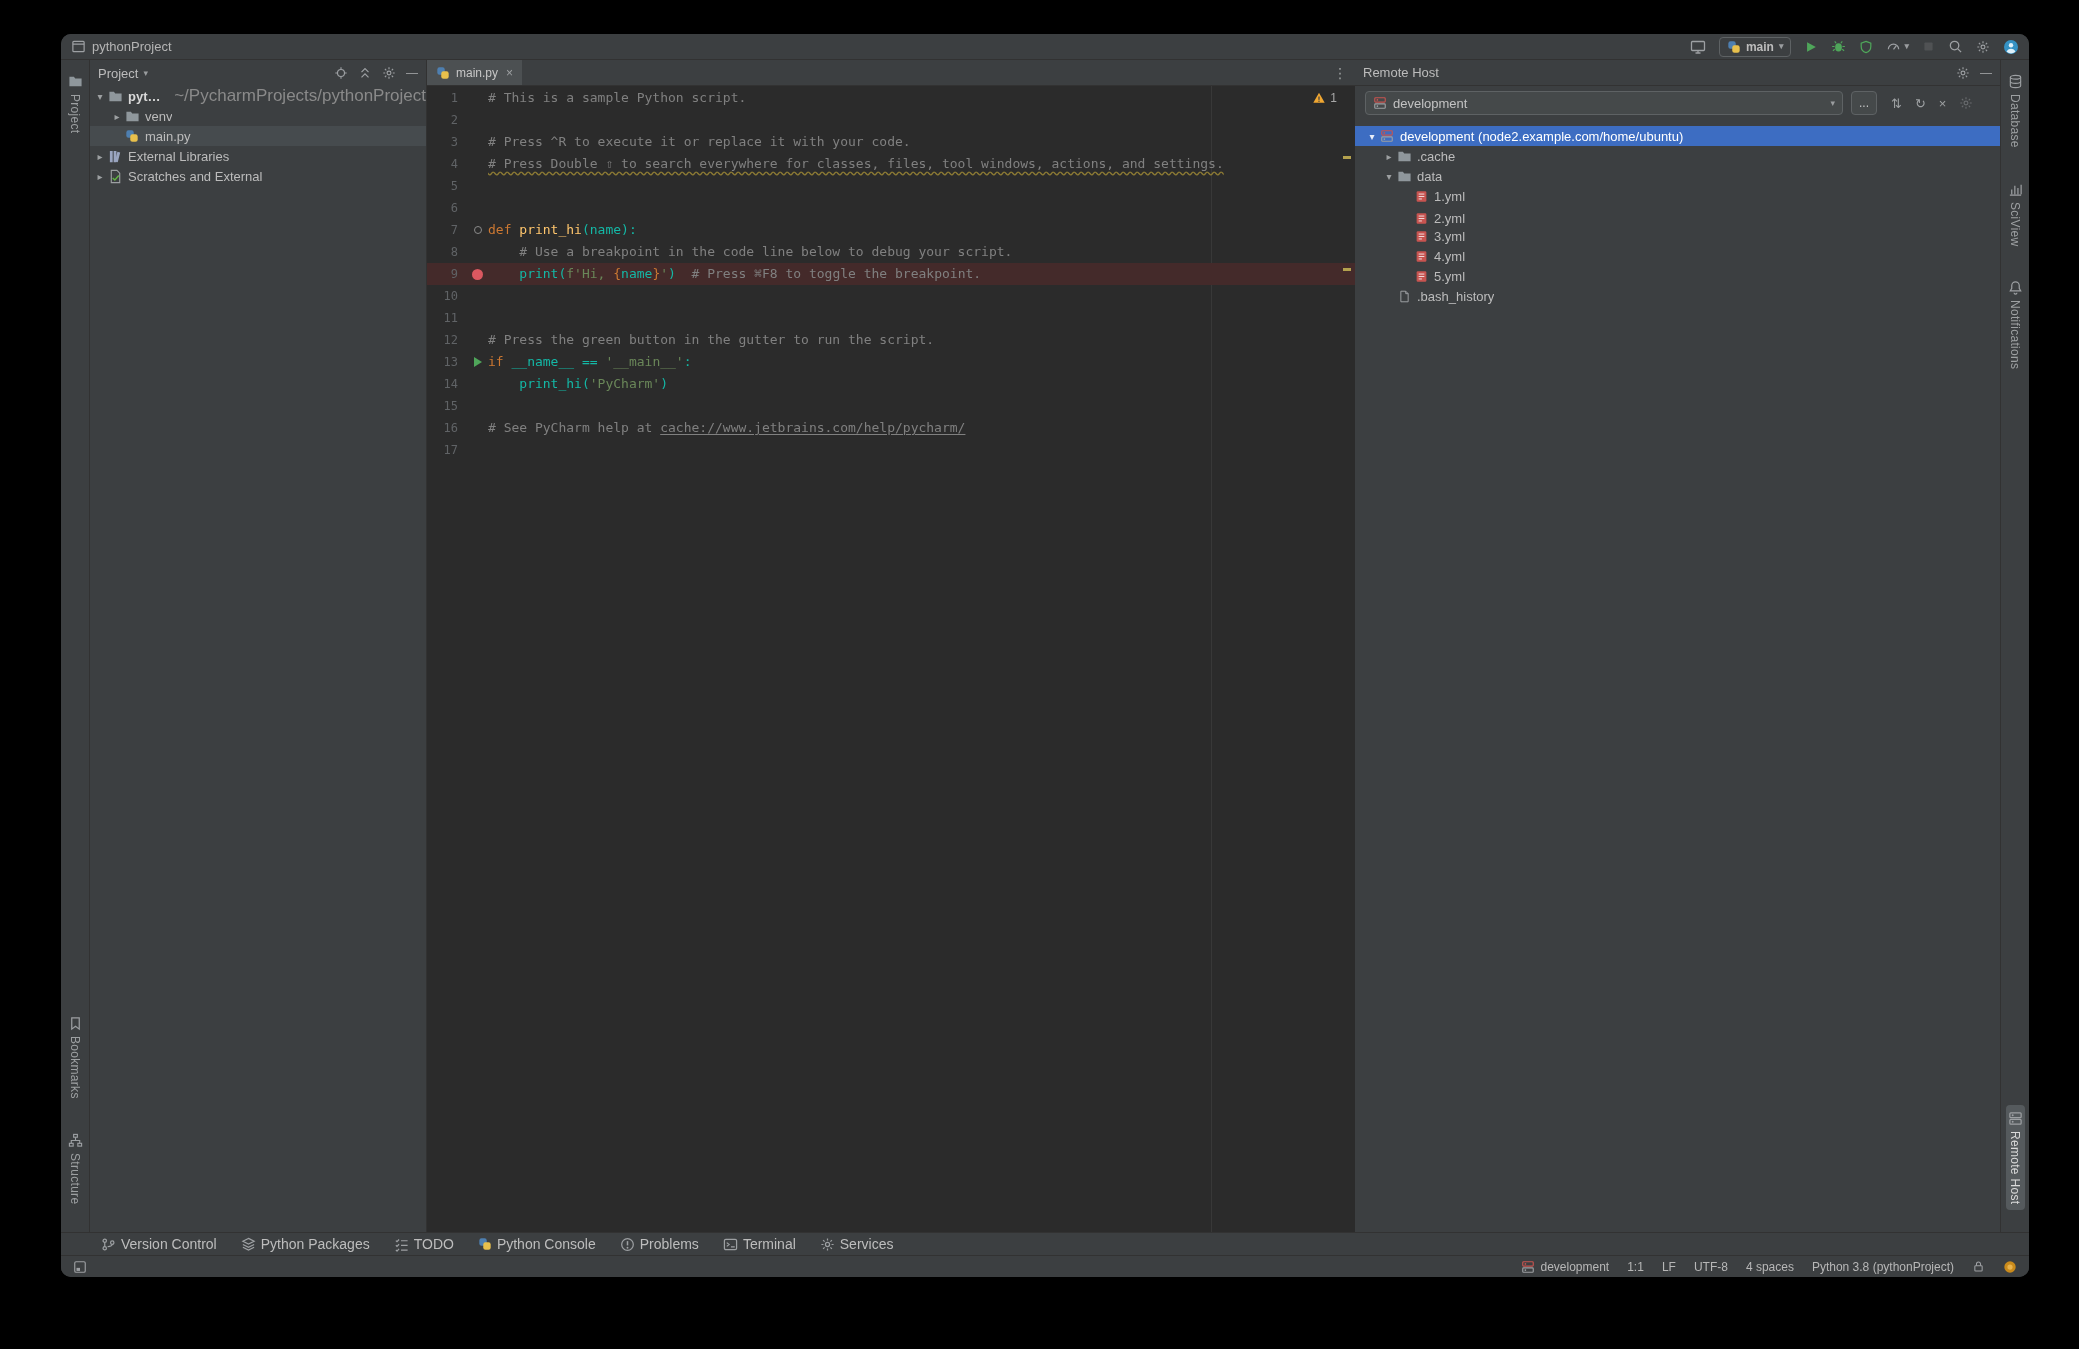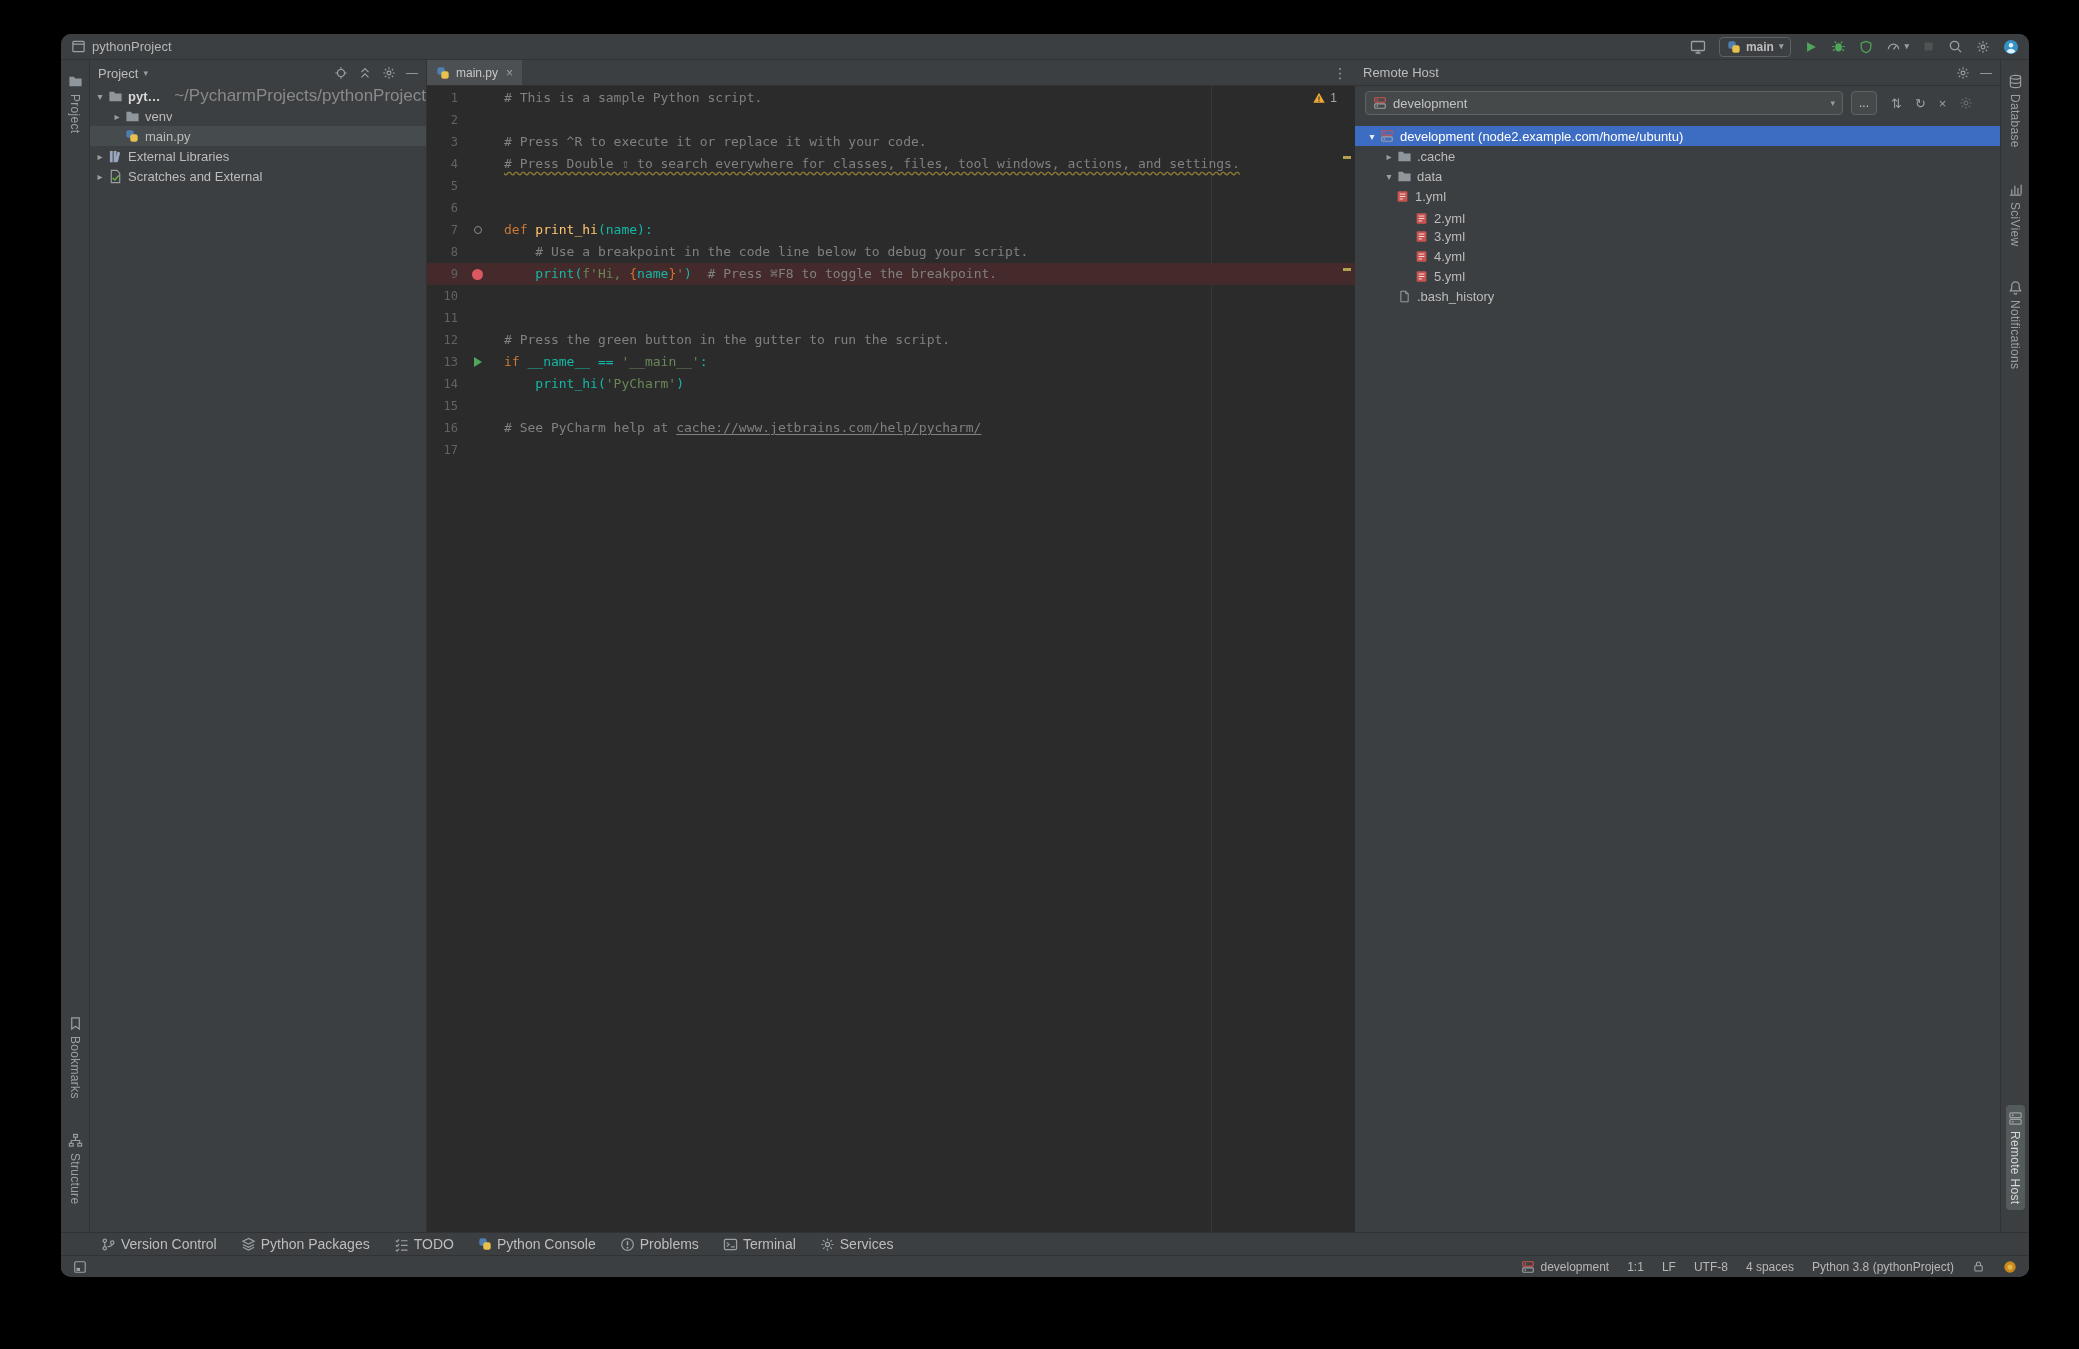--- a/index.html
+++ b/index.html
@@ -59,21 +59,21 @@
   .kebab{position:absolute;right:8px;top:0;height:100%;display:flex;align-items:center;color:#9da0a2;font-size:14px;}
   .code-area{flex:1;position:relative;overflow:hidden;padding-top:1px;}
   .guide{position:absolute;left:784px;top:0;bottom:0;width:1px;background:#383838;}
   .code-line{display:flex;height:22px;align-items:center;position:relative;}
   .code-line.bp{background:#442a2a;}
   .lnum{width:40px;text-align:right;padding-right:9px;color:#606366;font:12px "DejaVu Sans Mono",monospace;flex:0 0 auto;}
   .gicon{width:21px;flex:0 0 auto;display:flex;align-items:center;justify-content:center;}
   .bp-dot{width:11px;height:11px;border-radius:50%;background:#db5860;}
   .run-arrow{width:0;height:0;border-left:8px solid #4fa65a;border-top:5px solid transparent;border-bottom:5px solid transparent;}
   .fold-ring{width:8px;height:8px;border-radius:50%;border:1.4px solid #8a8a8a;}
-  pre.codetxt{margin:16px;font:13px/22px "DejaVu Sans Mono",monospace;white-space:pre;color:#a9b7c6;}
+  pre.codetxt{margin:0;font:13px/22px "DejaVu Sans Mono",monospace;white-space:pre;color:#a9b7c6;}
   .t-com{color:#808080;} .t-kw{color:#cc7832;} .t-str{color:#6a8759;} .t-fn{color:#ffc66d;}
   .t-txt{color:#14b8a6;} .t-brace{color:#cc7832;}
   .t-typo{text-decoration:underline wavy #8d7b33;text-underline-offset:3px;}
   .t-link{text-decoration:underline;text-underline-offset:2px;}
   .inspect{position:absolute;top:5px;right:18px;display:flex;align-items:center;gap:4px;color:#a8a8a8;font-size:12px;}
   .stripe-mark{position:absolute;right:4px;width:8px;height:3px;background:#b3a14e;}
 
   
   .remote-panel{flex:0 0 645px;display:flex;flex-direction:column;background:#3c3f41;min-width:0;}
   .remote-panel .panel-header{border-bottom:1px solid #323232;}
@@ -495,21 +495,21 @@
             </div>
             <div class="trow" style="padding-left: 27px;">
               <span class="chev">▾</span>
               <span class="icon">
                 <svg width="15" height="15" viewBox="0 0 16 16">
                   <path fill="#8f979c" d="M1.5 3h4.8l1.4 1.8h6.8V13h-13z"></path>
                 </svg>
               </span>
               <span class="lbl">data</span>
             </div>
-            <div class="trow" style="padding-left: 25px;">
+            <div class="trow" style="padding-left: 44px;">
               <span class="chev"></span>
               <span class="icon">
                 <svg width="13" height="13" viewBox="0 0 16 16">
                   <rect x="2" y="1.5" width="12" height="13" rx="1.5" fill="#c75450"></rect>
                   <path stroke="#f2dcdc" stroke-width="1.2" d="M4.5 5h7M4.5 8h7M4.5 11h4"></path>
                 </svg>
               </span>
               <span class="lbl">1.yml</span>
             </div>
             <div class="trow" style="padding-left: 44px; align-items: flex-end;">

